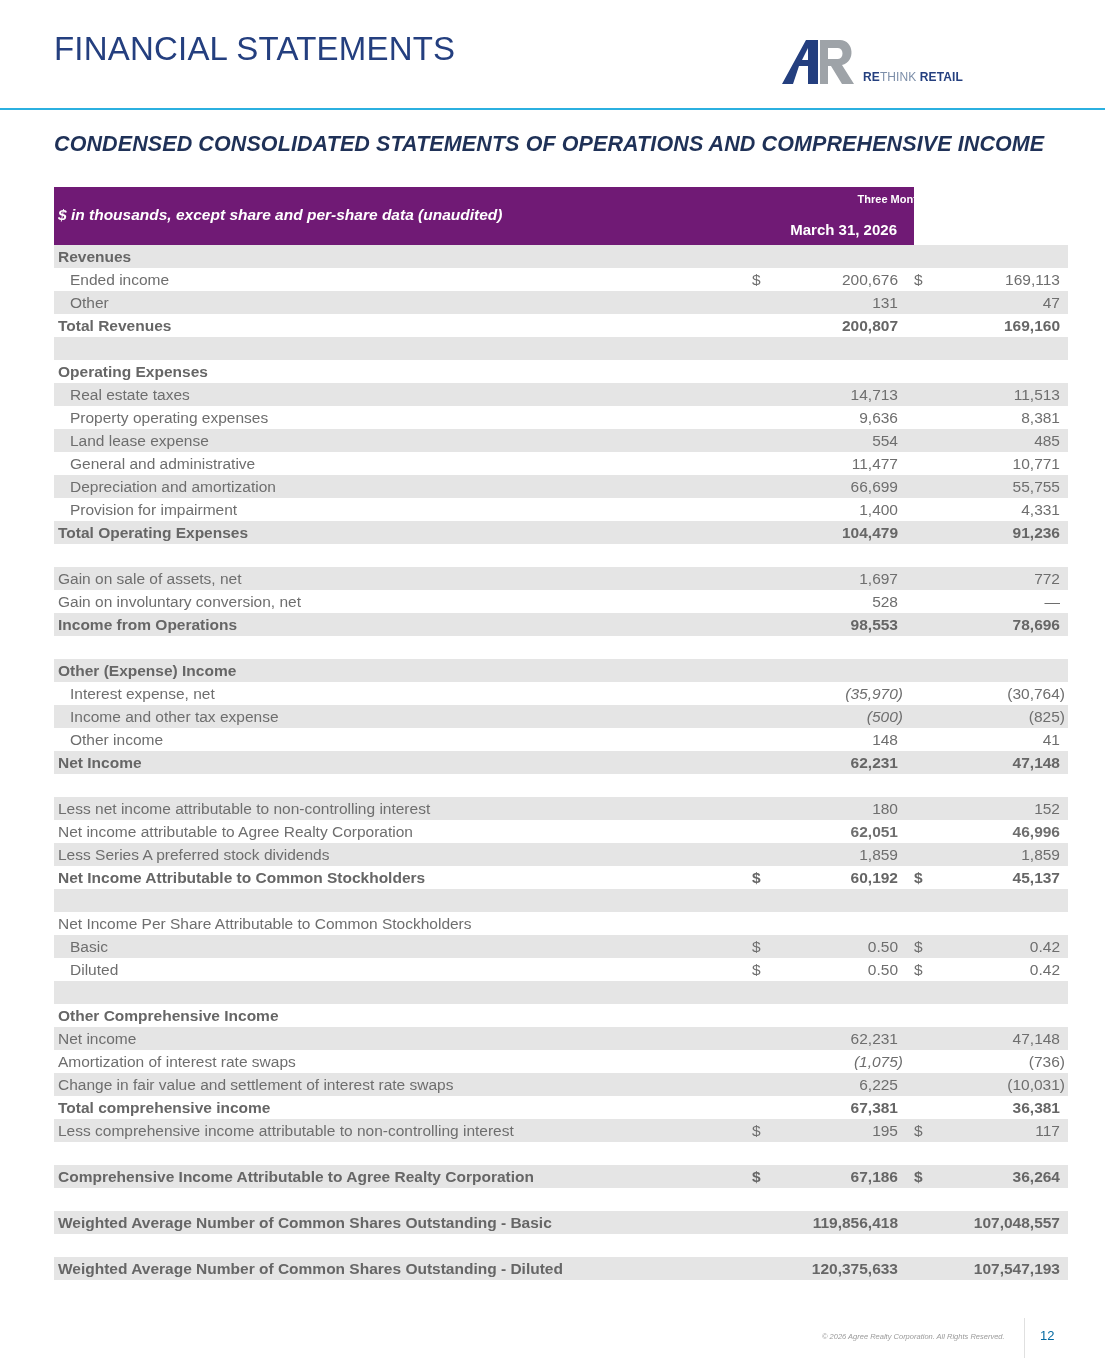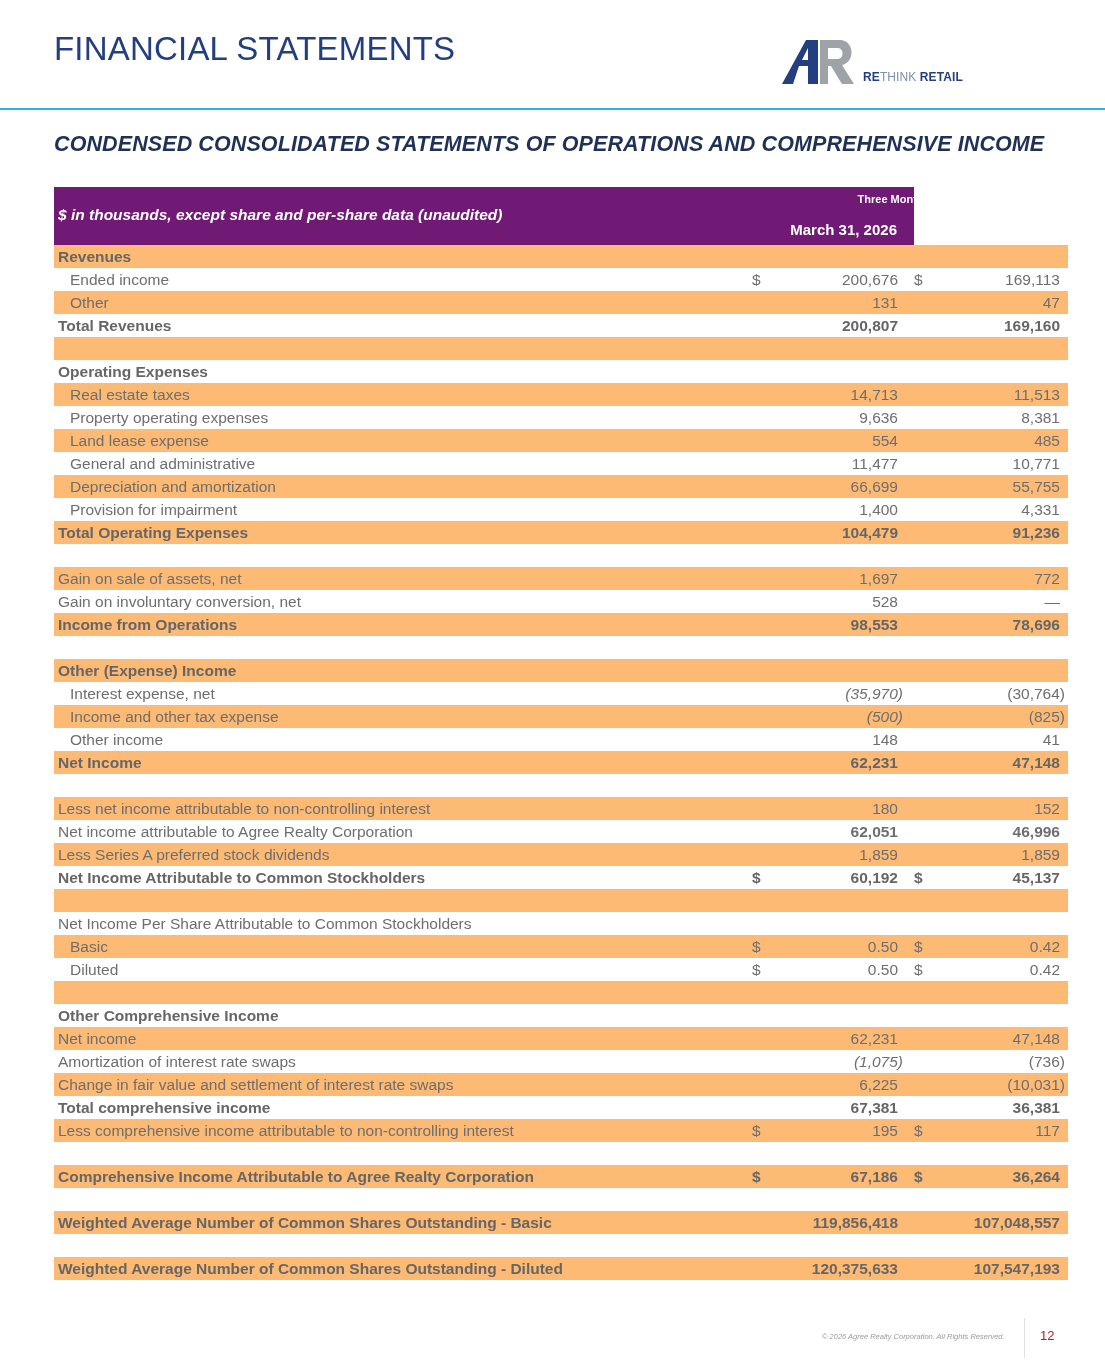--- a/index.html
+++ b/index.html
@@ -55,40 +55,40 @@
     .thead-wrap .col2 {
       position: absolute; left: 860px; width: 135px; top: 34px; text-align: right;
       font-size: 15px; font-weight: 700;
     }
 
     .rows { position: absolute; left: 54px; top: 245px; width: 1014px; }
     .row {
       position: relative; height: 23px; width: 1014px;
       font-size: 15.5px; line-height: 23px; color: #6e6e6e;
     }
-    .row.shade { background: #fdba74; }
+    .row.shade { background: #e5e5e5; }
     .row .label { position: absolute; left: 4px; white-space: nowrap; }
     .row.indent .label { left: 16px; }
     .row.bold { font-weight: 700; color: #666666; }
     .row .d1 { position: absolute; left: 698px; }
     .row .v1 { position: absolute; right: 170px; text-align: right; }
     .row .v1.paren { right: 165px; font-style: italic; }
     .row .d2 { position: absolute; left: 860px; }
     .row .v2 { position: absolute; right: 8px; text-align: right; }
     .row .v2.paren { right: 3px; }
 
     .footer-copy {
       position: absolute; left: 822px; top: 1332px;
       font-size: 7.5px; font-style: italic; color: #9a9a9a; white-space: nowrap;
     }
     .footer-divider {
       position: absolute; left: 1024px; top: 1318px; width: 1px; height: 40px; background: #e0e0e0;
     }
     .footer-page {
-      position: absolute; left: 1040px; top: 1328px; font-size: 13px; color: #b91c1c;
+      position: absolute; left: 1040px; top: 1328px; font-size: 13px; color: #0369a1;
     }
   </style>
 </head>
 <body>
 
 <h1 class="page-title">FINANCIAL STATEMENTS</h1>
 
 <div class="logo">
   <svg class="mark" width="78" height="44" viewBox="0 0 78 44">
     <polygon points="0,44 24,0 36,0 36,44 26,44 26,26 17,26 11,44" fill="#243f7f"></polygon>

